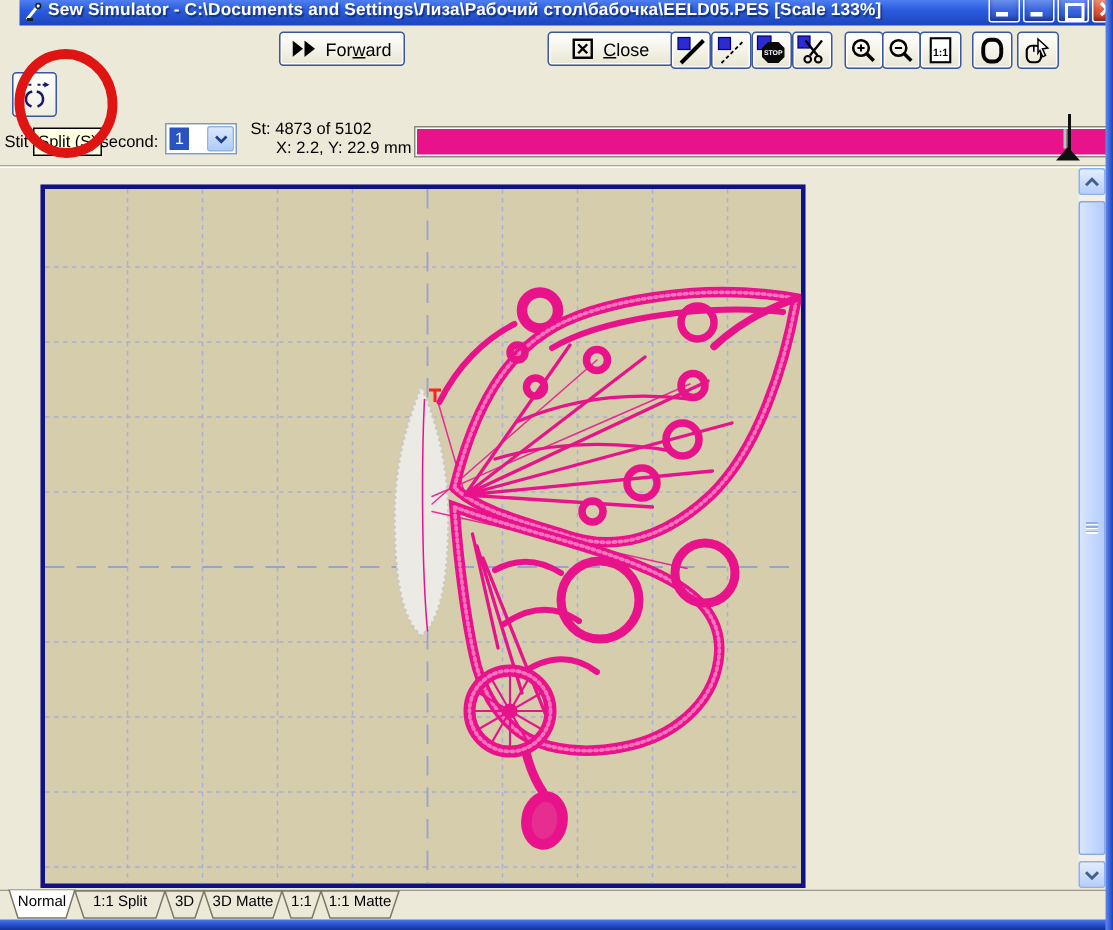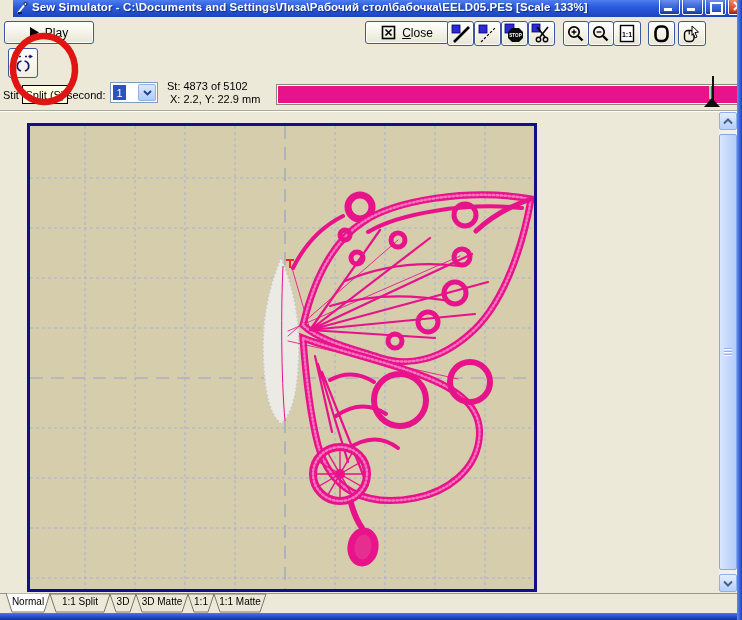--- a/index.html
+++ b/index.html
@@ -99,25 +99,26 @@
           <span class="sq"></span>
         </div>
       <div class="tbtn closebtn">
         <svg width="19" height="16">
           <path d="M5,4 L13,12 M13,4 L5,12" stroke="#fff" stroke-width="2.2"></path>
         </svg>
       </div>
     </div>
   </div>
 
-  <button class="btn" style="left:4px;width:90px">
-    <svg width="9" height="11">
-        <polygon points="0,0 9,5.5 0,11" fill="#000"></polygon>
-      </svg>
-    <span><span></span><span class="u">P</span><span>lay</span></span>
+  <button class="btn" style="left:186px;width:84px">
+    <svg width="16" height="11">
+      <polygon points="0,0 7,5.5 0,11" fill="#000"></polygon>
+        <polygon points="8,0 15,5.5 8,11" fill="#000"></polygon>
+      </svg>
+    <span><span>For</span><span class="u">w</span><span>ard</span></span>
   </button>
   <button class="btn" style="left:365px;width:84px">
     <svg width="15" height="15">
       <rect x="1.5" y="1.5" width="12" height="12" fill="none" stroke="#000" stroke-width="1.6"></rect>
       <path d="M4.5,4.5 L10.5,10.5 M10.5,4.5 L4.5,10.5" stroke="#000" stroke-width="1.6"></path>
       </svg>
     <span><span></span><span class="u">C</span><span>lose</span></span>
   </button>
 
   <div class="tool" style="left:447px">
@@ -200,21 +201,21 @@
   <div class="combo">
     <span class="val">1</span>
     <span class="arrow">
       <svg width="9" height="6">
         <path d="M1,1 L4.5,4.5 L8,1" fill="none" stroke="#1C3E8C" stroke-width="1.8"></path>
         </svg>
     </span>
   </div>
 
   <span class="lab" style="left:167px;top:80px">St: 4873 of 5102</span>
-  <span class="lab" style="left:170px;top:93px">X: 2.2, Y: 22.9 mm</span>
+  <span class="lab" style="left:184px;top:93px">X: 2.2, Y: 22.9 mm</span>
 
   <div class="pbar">
       <div class="pfill"></div>
     </div>
   <div class="pmark-green"></div>
   <div class="pmark-line"></div>
   <div class="pmark-tri"></div>
 
   <div class="groove"></div>
   <div class="groove2"></div>

